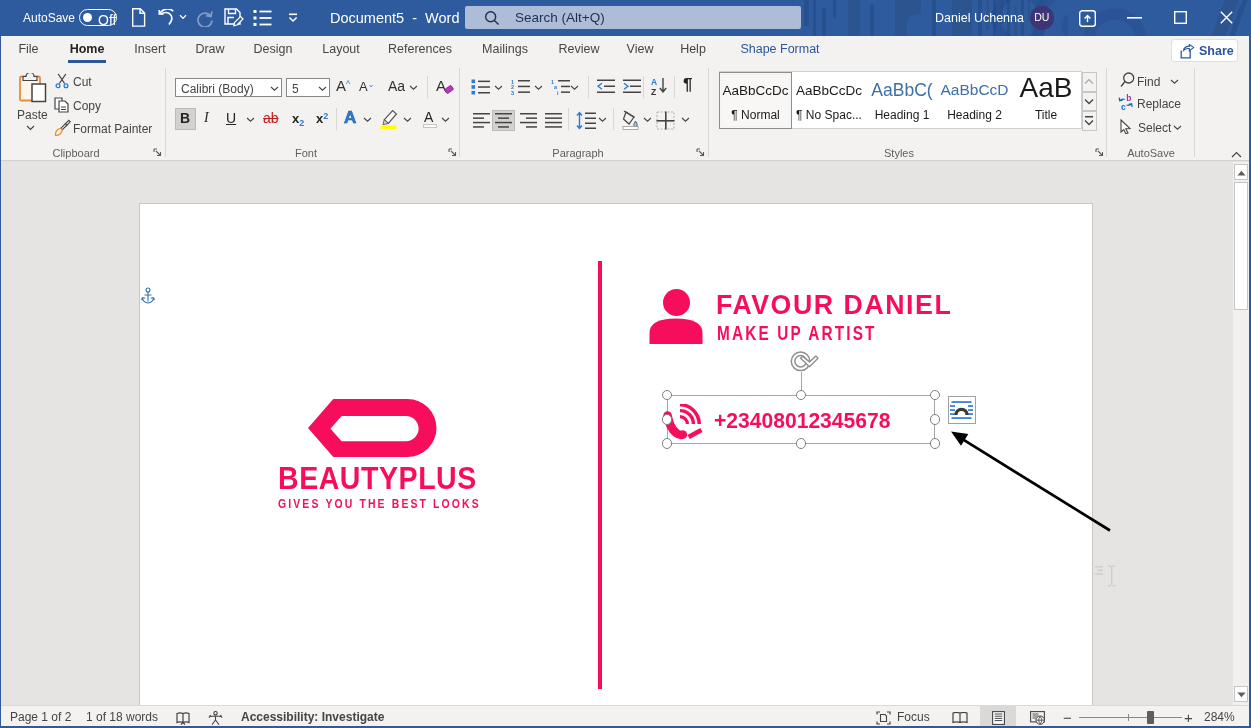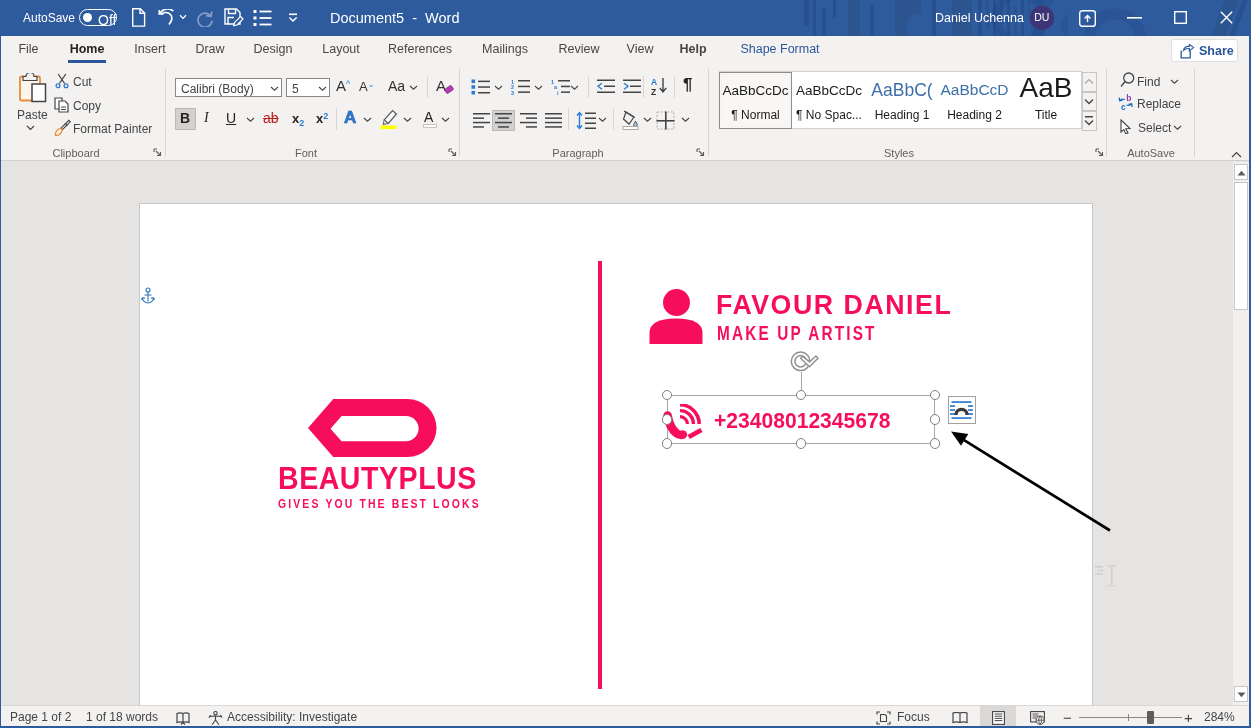--- a/index.html
+++ b/index.html
@@ -108,20 +108,27 @@
         <rect x="6.5" y="1.6" width="12" height="1.8" fill="#fff"></rect>
         <rect x="6.5" y="8.1" width="12" height="1.8" fill="#fff"></rect>
         <rect x="6.5" y="14.6" width="12" height="1.8" fill="#fff"></rect>
       </svg>
     <svg class="abs" style="left:288px;top:13px;" width="10" height="10" viewBox="0 0 10 10">
         <rect x="1" y="0.5" width="8" height="1.6" fill="#fff"></rect>
         <path d="M1.4 4.5 L5 8 L8.6 4.5" fill="none" stroke="#fff" stroke-width="1.5"></path>
       </svg>
     <div class="txt" style="left:330px;top:10px;font-size:14.5px;">Document5&nbsp; -&nbsp; Word</div>
 
+    <div class="abs" style="left:465px;top:6px;width:336px;height:23px;background:#adbdd7;border-radius:2px;">
+      <svg class="abs" style="left:19px;top:4px;" width="16" height="16" viewBox="0 0 16 16">
+          <circle cx="6.7" cy="6.7" r="5" fill="none" stroke="#1d2f52" stroke-width="1.4"></circle>
+          <path d="M10.4 10.4 L14.6 14.6" stroke="#1d2f52" stroke-width="1.4"></path>
+        </svg>
+      <div class="txt" style="left:50px;top:4px;color:#1d2f52;font-size:13.5px;">Search (Alt+Q)</div>
+    </div>
     <div class="txt" style="left:935px;top:11px;font-size:12.5px;">Daniel Uchenna</div>
     <div class="abs" style="left:1030px;top:6px;width:23.5px;height:23.5px;border-radius:50%;background:#3e3576;color:#fff;font-size:10.5px;text-align:center;line-height:23.5px;">DU</div>
     <svg class="abs" style="left:1079px;top:10px;" width="17" height="17" viewBox="0 0 17 17">
         <rect x="0.7" y="0.7" width="15.6" height="15.6" rx="2.5" fill="none" stroke="#fff" stroke-width="1.4"></rect>
         <path d="M8.5 12 v-6 M5.6 8.4 L8.5 5.5 L11.4 8.4" fill="none" stroke="#fff" stroke-width="1.4"></path>
       </svg>
     <svg class="abs" style="left:1127px;top:17px;" width="15" height="2" viewBox="0 0 15 2">
         <rect width="15" height="1.6" fill="#fff"></rect>
       </svg>
     <svg class="abs" style="left:1174px;top:11px;" width="13" height="13" viewBox="0 0 13 13">
@@ -136,21 +143,21 @@
     <div class="tab" style="left:62px;width:50px;color:#252423;font-weight:bold;">Home</div>
     <div class="abs" style="left:68px;top:24px;width:38px;height:3px;background:#2b579a;"></div>
     <div class="tab" style="left:128px;width:44px;">Insert</div>
     <div class="tab" style="left:189px;width:42px;">Draw</div>
     <div class="tab" style="left:248px;width:50px;">Design</div>
     <div class="tab" style="left:317px;width:48px;">Layout</div>
     <div class="tab" style="left:383px;width:74px;">References</div>
     <div class="tab" style="left:475px;width:60px;">Mailings</div>
     <div class="tab" style="left:553px;width:52px;">Review</div>
     <div class="tab" style="left:621px;width:38px;">View</div>
-    <div class="tab" style="left:674px;width:38px;font-weight:bold;">Help</div>
+    <div class="tab" style="left:674px;width:38px;">Help</div>
     <div class="tab" style="left:737px;width:86px;color:#2b579a;">Shape Format</div>
     <div class="abs" style="left:1171px;top:2.5px;width:67px;height:23px;background:#fff;border:1px solid #e1dfdd;border-radius:3px;">
       <svg class="abs" style="left:8px;top:4px;" width="15" height="15" viewBox="0 0 15 15">
           <path d="M1.2 6.5 v7.3 h9 v-7.3" fill="none" stroke="#2b579a" stroke-width="1.3"></path>
           <path d="M3.5 6.5 C4 3.5 6 2.2 9.3 2.4 L9.3 0.4 L13.6 3.6 L9.3 6.8 L9.3 4.6 C6.6 4.4 4.8 5 3.5 6.5 Z" fill="none" stroke="#2b579a" stroke-width="1.1"></path>
         </svg>
       <div class="abs" style="left:27px;top:4px;font-size:12.5px;color:#2b579a;font-weight:bold;">Share</div>
     </div>
   </div>
   <div id="ribbon">
@@ -517,21 +524,21 @@
     <div class="s" style="left:10px;">Page 1 of 2</div>
     <div class="s" style="left:86px;">1 of 18 words</div>
     <svg class="abs" style="left:176px;top:6px;" width="14" height="13" viewBox="0 0 14 13">
         <path d="M1 1.5 Q4 0.3 7 1.5 Q10 0.3 13 1.5 L13 10.5 Q10 9.3 7 10.5 Q4 9.3 1 10.5 Z M7 1.5 V10.5" fill="none" stroke="#444" stroke-width="1.2"></path>
         <path d="M5 12.5 L7 10.5 L9 12.5" fill="none" stroke="#444" stroke-width="1.2"></path>
       </svg>
     <svg class="abs" style="left:208px;top:5px;" width="15" height="15" viewBox="0 0 15 15">
         <circle cx="7.5" cy="2.2" r="1.7" fill="none" stroke="#444" stroke-width="1.1"></circle>
         <path d="M1.5 5.5 L7.5 5 L13.5 5.5 M7.5 5 V9 M7.5 9 L4 13.8 M7.5 9 L11 13.8 M2.5 4 L1 6.8 M12.5 4 L14 6.8" fill="none" stroke="#444" stroke-width="1.1"></path>
       </svg>
-    <div class="s" style="left:227px;">Accessibility: Investigate</div>
+    <div class="s" style="left:241px;font-weight:bold;">Accessibility: Investigate</div>
     <svg class="abs" style="left:876px;top:5px;" width="15" height="14" viewBox="0 0 15 14">
         <path d="M1 3.5 V1 h3 M11 1 h3 v2.5 M14 10.5 V13 h-3 M4 13 H1 v-2.5" fill="none" stroke="#444" stroke-width="1.2"></path>
         <path d="M4.5 3.5 h4.5 l1.5 1.5 v5.5 h-6 z" fill="none" stroke="#444" stroke-width="1.1"></path>
       </svg>
     <div class="s" style="left:897px;">Focus</div>
     <svg class="abs" style="left:952px;top:6px;" width="16" height="12" viewBox="0 0 16 12">
         <path d="M1 1 Q4.5 -0.2 8 1 Q11.5 -0.2 15 1 L15 10.5 Q11.5 9.3 8 10.5 Q4.5 9.3 1 10.5 Z M8 1 V10.5" fill="none" stroke="#444" stroke-width="1.2"></path>
       </svg>
     <div class="abs" style="left:980px;top:0;width:36px;height:23px;background:#dbd9d7;"></div>
     <svg class="abs" style="left:992px;top:5px;" width="13" height="14" viewBox="0 0 13 14">

